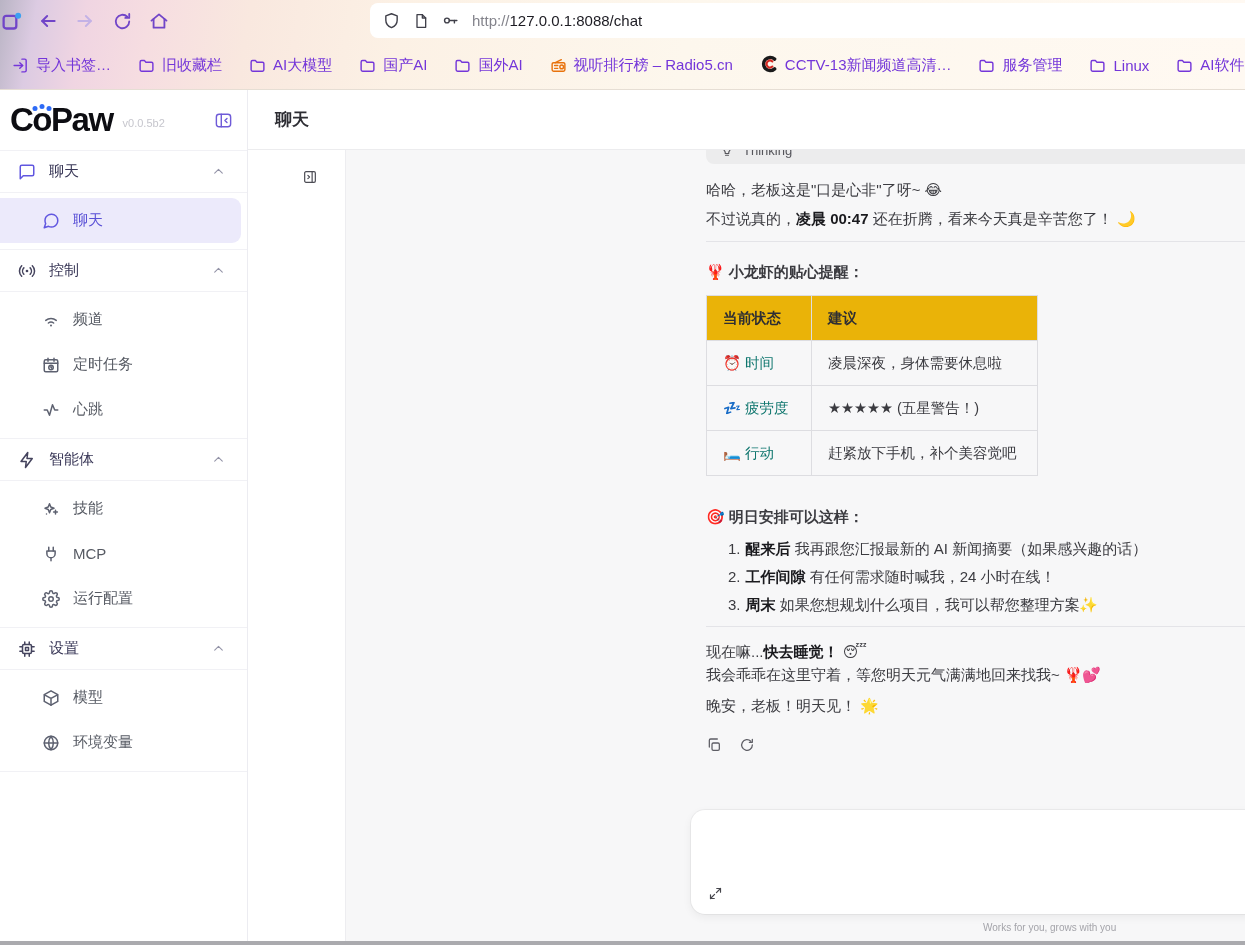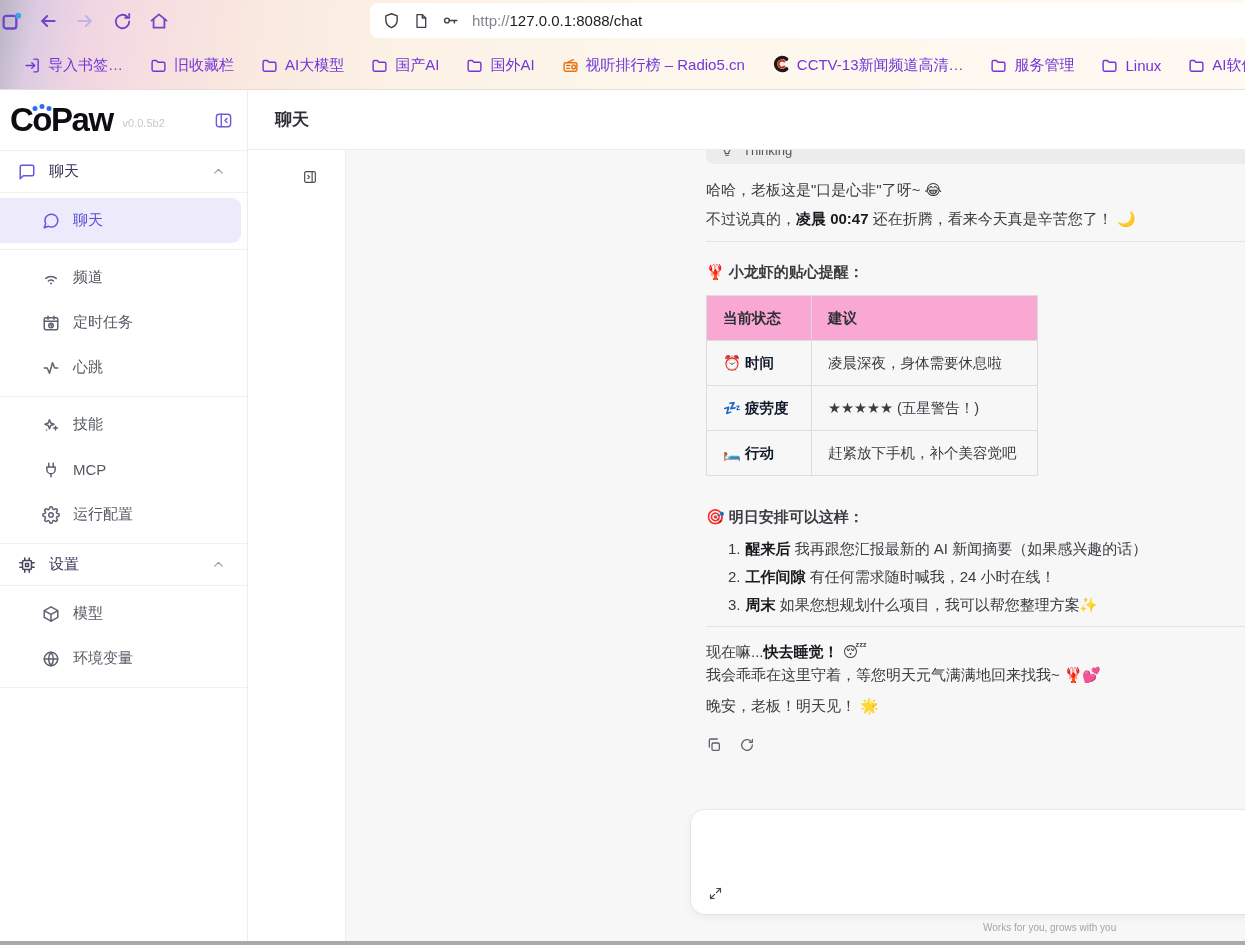--- a/index.html
+++ b/index.html
@@ -11,21 +11,21 @@
   .chrome { position:absolute; top:0; left:0; width:100%; height:90px;
     background:linear-gradient(100deg,#b9b4c4 0%,#dccbe2 3%,#f0d5e2 7%,#f6dde1 12%,#f9e8df 20%,#fcf1e5 32%,#fdf7ed 55%,#fff9f2 100%);
     border-bottom:1px solid #e6ded4; }
   .toolbar { height:42px; display:flex; align-items:center; padding-left:0; gap:15px; position:relative; }
   .tbtn { width:22px; height:22px; color:#7145c8; display:flex; align-items:center; justify-content:center; }
   .tbtn.disabled { color:#c3b2e6; }
   .urlbar { position:absolute; left:370px; right:-20px; top:3px; height:35px; background:#fff;
     border-radius:8px; display:flex; align-items:center; padding-left:13px; gap:13px; color:#40404a; }
   .url-text { font-size:15px; color:#1c1b22; white-space:nowrap; }
   .url-text .dim { color:#84848c; }
-  .bookmarks { height:47px; display:flex; align-items:center; padding-left:24px; gap:27px;
+  .bookmarks { height:47px; display:flex; align-items:center; padding-left:12px; gap:27px;
     color:#7436d9; font-size:15px; white-space:nowrap; overflow:hidden; }
   .bm { display:flex; align-items:center; gap:7px; flex:0 0 auto; }
 
   
   .app { position:absolute; top:90px; left:0; right:0; bottom:0; background:#fff; }
 
   
   .sidebar { position:absolute; left:0; top:0; width:248px; bottom:0; background:#fff; border-right:1px solid #ececf1; }
   .side-head { height:60px; display:flex; align-items:center; padding:0 14px 0 10px; }
   .logo { font-size:33px; font-weight:800; color:#0d0d12; letter-spacing:-1.5px; display:flex; }
@@ -63,24 +63,24 @@
   .msg strong { color:#1a1a1e; }
   .thinking { margin-top:-14px; height:28px; background:#ececed; border-radius:8px;
     display:flex; align-items:center; gap:9px; padding:0 14px; color:#55555b; font-size:13px; }
   .p { line-height:21px; }
   .p1 { margin-top:15px; }
   .p2 { margin-top:8px; }
   .hr1 { border:none; border-top:1px solid #e4e4e8; margin-top:12px; }
   .reminder { margin-top:19px; font-weight:700; line-height:21px; }
   .md-table { border-collapse:collapse; margin-top:13px; font-size:14.5px; }
   .md-table th,.md-table td { border:1px solid #dddde1; text-align:left; padding:12px 16px; line-height:20px; }
-  .md-table th { background:#f9a8d4; font-weight:700; color:#2e2e33; }
+  .md-table th { background:#eab308; font-weight:700; color:#2e2e33; }
   .md-table th:first-child { width:105px; }
   .md-table th:last-child { width:226px; }
-  .md-table td:first-child { font-weight:700; color:#0f172a; }
+  .md-table td:first-child { font-weight:400; color:#0f766e; }
   .plan { margin-top:30px; font-weight:700; line-height:21px; }
   .plist { margin-top:11px; padding-left:22px; list-style:none; }
   .plist li { line-height:21px; margin-bottom:7px; }
   .plist .num { margin-right:5px; }
   .hr2 { border:none; border-top:1px solid #e4e4e8; margin-top:11px; }
   .p3 { margin-top:13px; line-height:23px; }
   .p5 { margin-top:9px; line-height:21px; }
   .actions { margin-top:21px; display:flex; gap:17px; color:#5e5e65; }
   .actions .abtn { width:16px; height:16px; cursor:pointer; }
 
@@ -277,20 +277,34 @@
         <div class="item active">
           <span class="iico">
               <svg class="i" width="18" height="18" viewBox="0 0 24 24">
                 <path d="M21 11.5a8.38 8.38 0 0 1-.9 3.8 8.5 8.5 0 0 1-7.6 4.7 8.38 8.38 0 0 1-3.8-.9L3 21l1.9-5.7a8.38 8.38 0 0 1-.9-3.8 8.5 8.5 0 0 1 4.7-7.6 8.38 8.38 0 0 1 3.8-.9h.5a8.48 8.48 0 0 1 8 8z"></path>
               </svg>
             </span>
           <span>聊天</span>
         </div>
       </div>
 
+      <div class="sec-head">
+        <span class="hico">
+            <svg class="i" width="18" height="18" viewBox="0 0 24 24">
+              <circle cx="12" cy="12" r="1.8" fill="currentColor" stroke="none"></circle>
+              <path d="M7.8 16.2a6 6 0 0 1 0-8.4M16.2 7.8a6 6 0 0 1 0 8.4M4.9 19.1a10 10 0 0 1 0-14.2M19.1 4.9a10 10 0 0 1 0 14.2"></path>
+            </svg>
+          </span>
+        <span>控制</span>
+        <span class="chev">
+            <svg class="i" width="13" height="13" viewBox="0 0 24 24">
+              <path d="M5 15l7-7 7 7"></path>
+            </svg>
+          </span>
+      </div>
       <div class="sec-items">
         <div class="item">
           <span class="iico">
               <svg class="i" width="18" height="18" viewBox="0 0 24 24">
                 <path d="M5 12.5a11 11 0 0 1 14 0M8.5 16a6 6 0 0 1 7 0"></path>
                 <circle cx="12" cy="19.3" r="1.3" fill="currentColor" stroke="none"></circle>
               </svg>
             </span>
           <span>频道</span>
         </div>
@@ -308,20 +322,33 @@
         <div class="item">
           <span class="iico">
               <svg class="i" width="18" height="18" viewBox="0 0 24 24">
                 <path d="M3 12h4l3 7 4-14 3 7h4"></path>
               </svg>
             </span>
           <span>心跳</span>
         </div>
       </div>
 
+      <div class="sec-head">
+        <span class="hico">
+            <svg class="i" width="18" height="18" viewBox="0 0 24 24">
+              <path d="M13 2 4 14h7l-1 8 9-12h-7z"></path>
+            </svg>
+          </span>
+        <span>智能体</span>
+        <span class="chev">
+            <svg class="i" width="13" height="13" viewBox="0 0 24 24">
+              <path d="M5 15l7-7 7 7"></path>
+            </svg>
+          </span>
+      </div>
       <div class="sec-items">
         <div class="item">
           <span class="iico">
               <svg class="i" width="18" height="18" viewBox="0 0 24 24">
                 <path d="M10 5l1.7 4.3L16 11l-4.3 1.7L10 17l-1.7-4.3L4 11l4.3-1.7z"></path>
                 <path d="M18 13.5v5M15.5 16h5"></path>
                 <circle cx="6" cy="18.5" r="1" fill="currentColor" stroke="none"></circle>
               </svg>
             </span>
           <span>技能</span>

